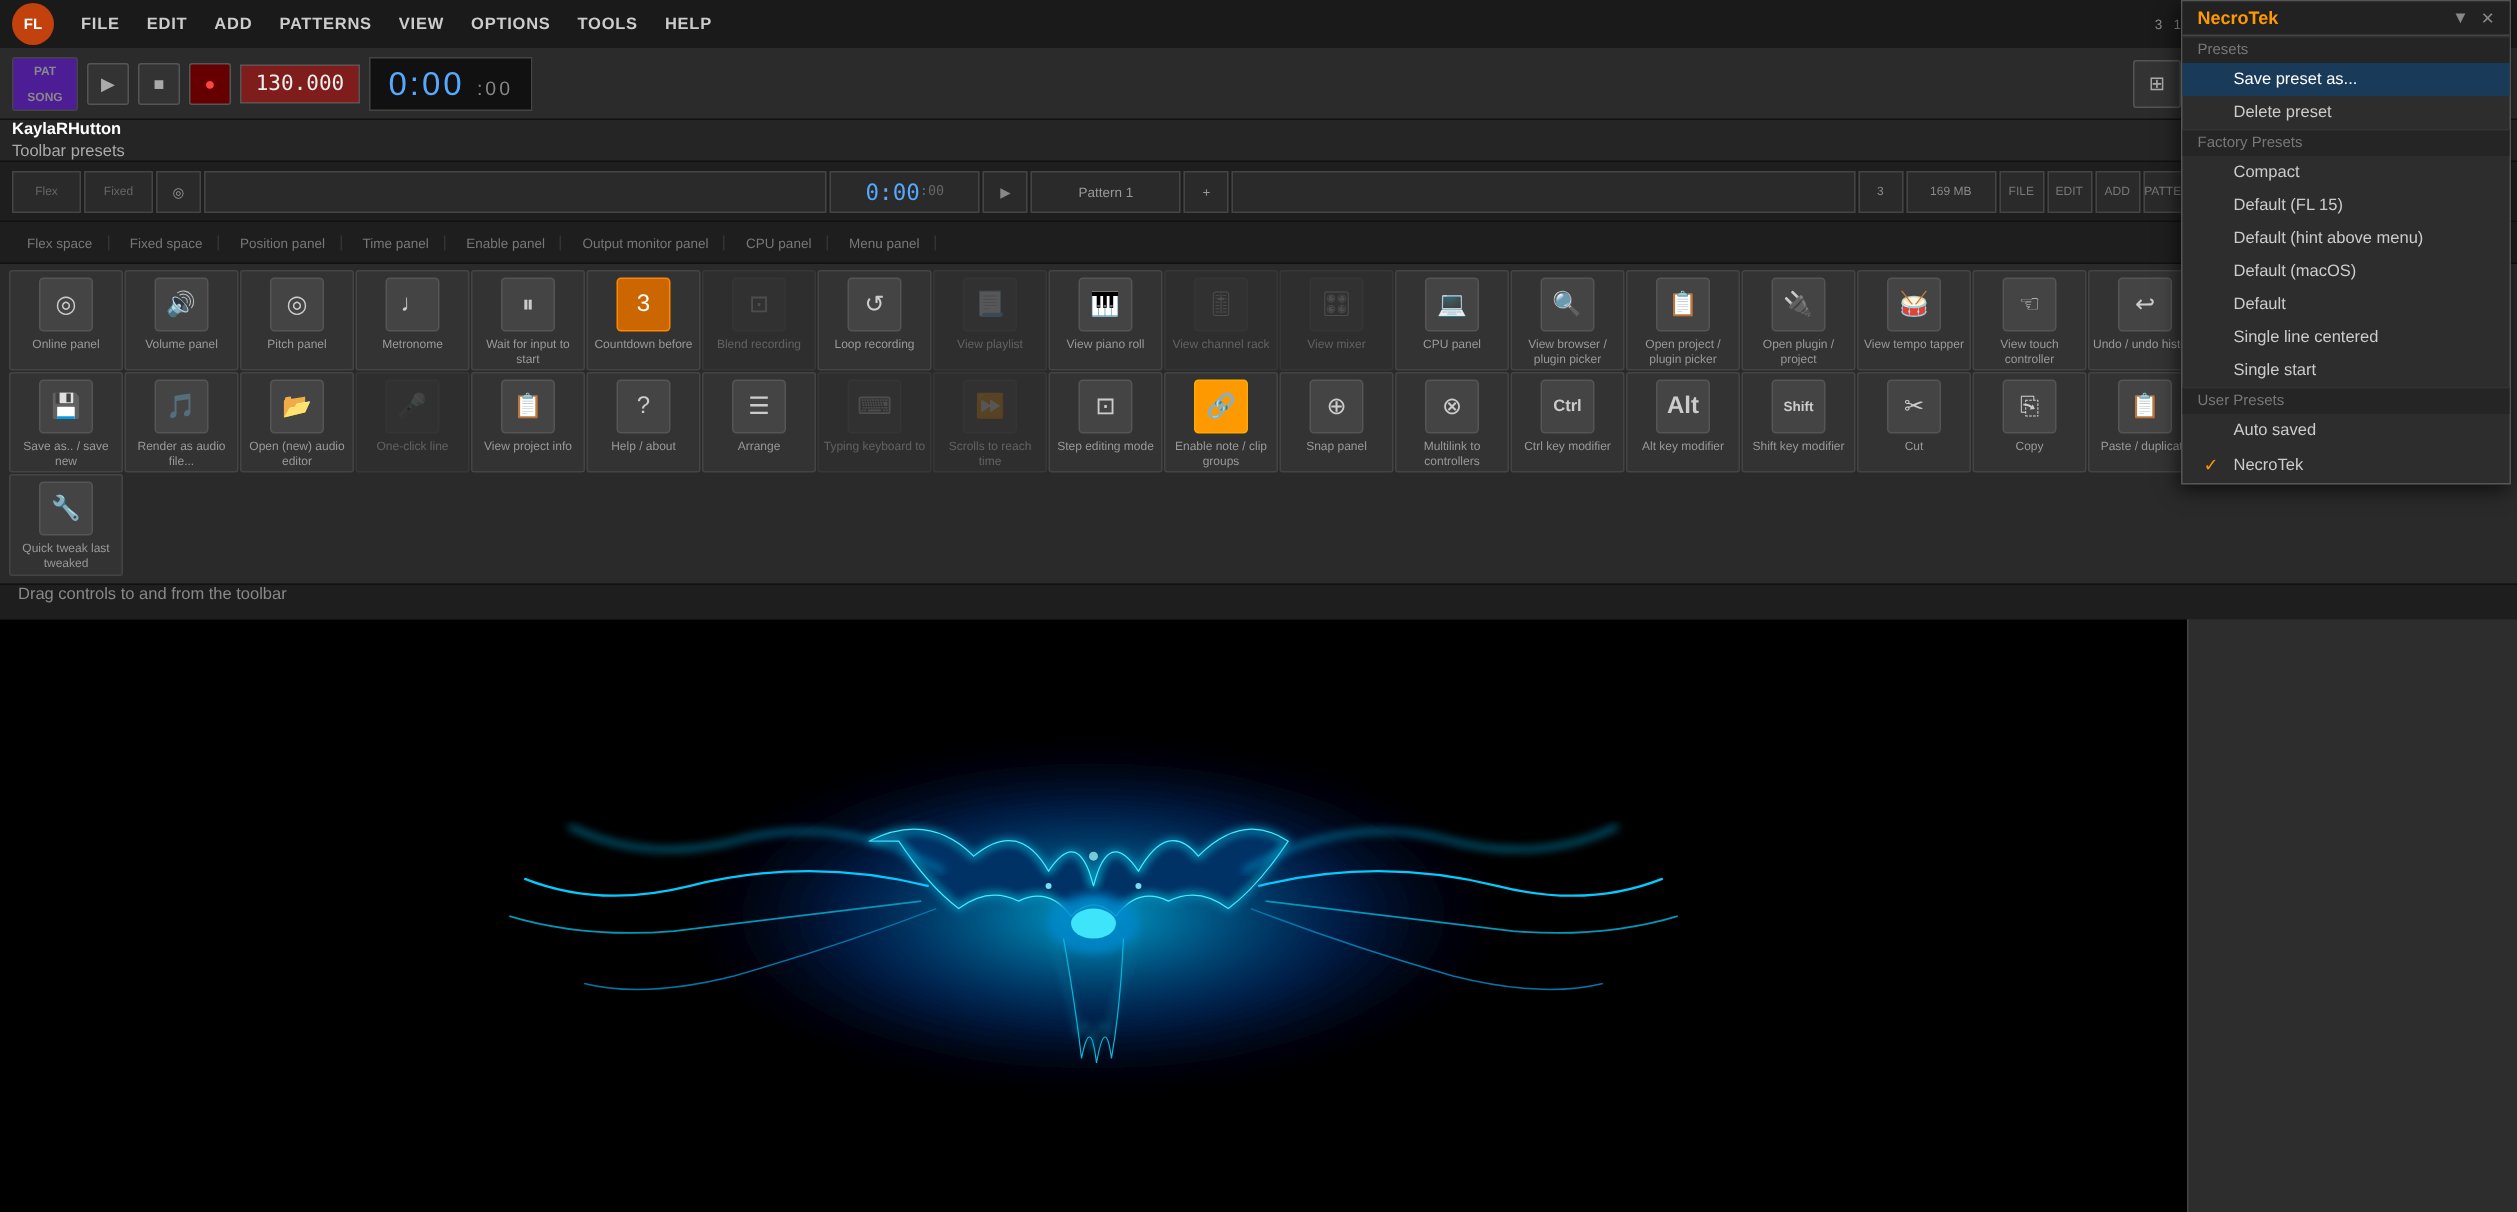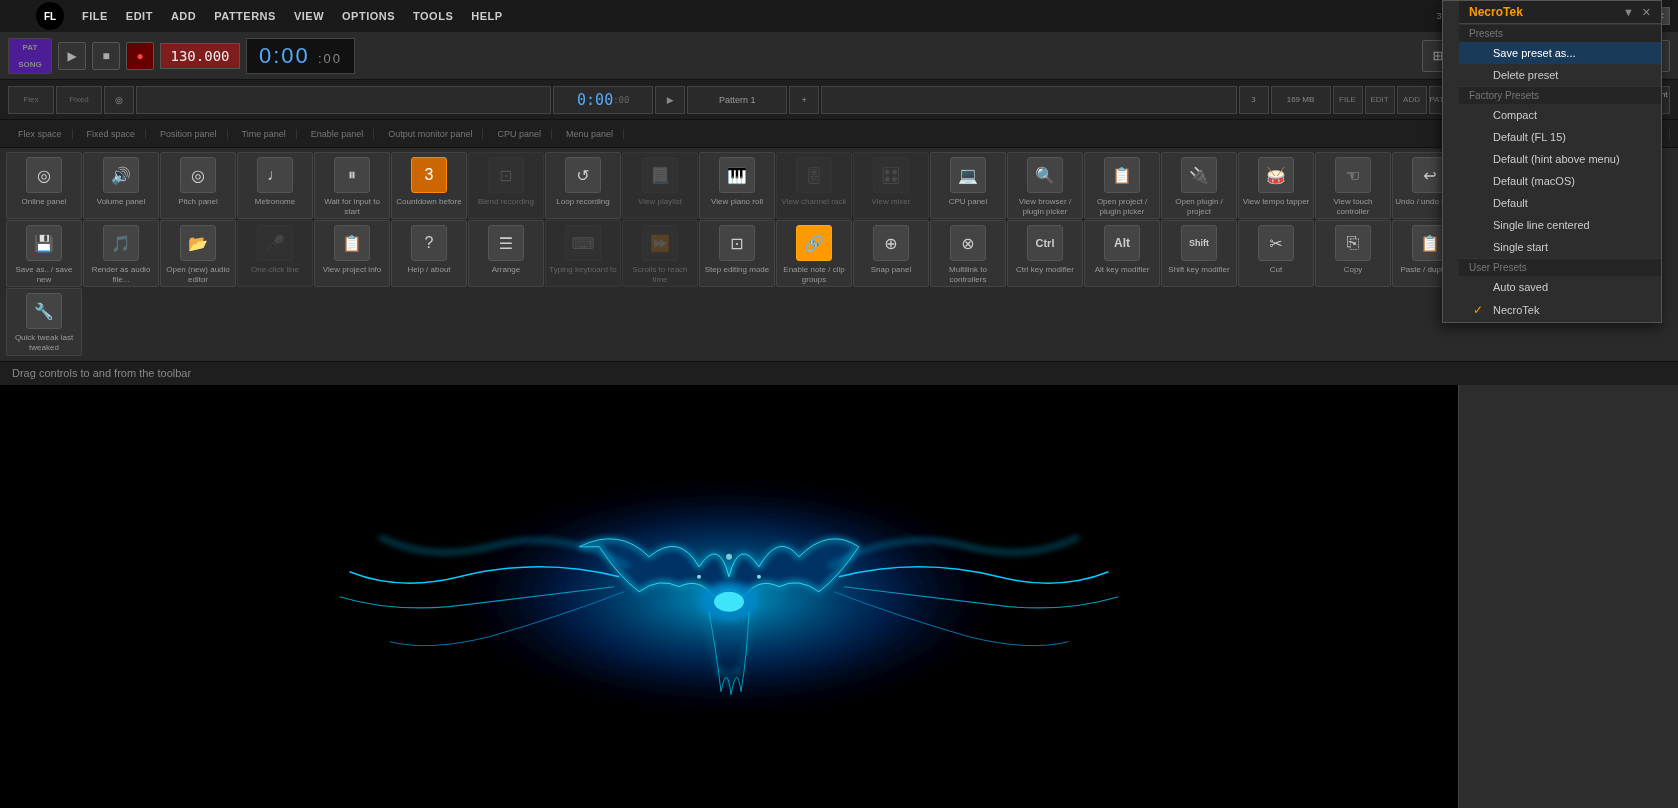--- a/index.html
+++ b/index.html
@@ -19,30 +19,29 @@
       background: #1a1a1a;
       height: 32px;
       display: flex;
       align-items: center;
       padding: 0 8px;
       gap: 2px;
     }
     .top-menu-bar .logo {
       width: 28px;
       height: 28px;
-      background: #000000;
+      background: #c2410c;
       border-radius: 50%;
       display: flex;
       align-items: center;
       justify-content: center;
       color: #fff;
       font-weight: bold;
       font-size: 10px;
       margin-right: 8px;
-      margin-left: 28px;
     }
     .top-menu-bar .menu-item {
       color: #ccc;
       padding: 4px 8px;
       font-size: 11px;
       font-weight: bold;
       cursor: pointer;
       text-transform: uppercase;
       letter-spacing: 0.5px;
     }
@@ -231,38 +230,37 @@
       padding: 0 10px;
       border-right: 1px solid #333;
       white-space: nowrap;
     }
 
     
     .status-bar {
       background: #1e1e1e;
       height: 24px;
       display: flex;
-      align-items: center;
+      align-items: flex-start;
       padding: 0 12px;
       color: #888;
       font-size: 11px;
       border-top: 1px solid #111;
     }
 
     
     .dropdown-container {
       position: absolute;
-      right: 16px;
+      right: 4px;
       top: 0;
       width: 220px;
       background: #2d2d2d;
       border: 1px solid #555;
       box-shadow: -2px 4px 12px rgba(0,0,0,0.6);
       z-index: 1000;
-      padding-left: 16px;
     }
     .dropdown-header {
       background: #222;
       padding: 4px 10px;
       display: flex;
       align-items: center;
       justify-content: space-between;
       border-bottom: 1px solid #444;
     }
     .dropdown-header .title { color: #f90; font-weight: bold; font-size: 12px; }
@@ -392,20 +390,28 @@
       <div class="toolbar-icon">⊞</div>
       <div class="toolbar-icon">📊</div>
       <div class="toolbar-icon">≡</div>
       <div class="toolbar-icon">⊟</div>
       <div class="toolbar-icon active">⊠</div>
       <div class="toolbar-icon">→</div>
       <div class="toolbar-icon">🎤</div>
     </div>
   </div>
 
+  <div class="preset-bar">
+    <div style="display:flex;flex-direction:column;line-height:1.3;">
+      <span class="user-name">KaylaRHutton</span>
+      <span class="preset-name">Toolbar presets</span>
+    </div>
+    <div class="spacer"></div>
+    <div class="delete-btn">🗑</div>
+  </div>
 
   <div class="mini-toolbar-row">
     <div class="mini-item" style="width:46px;font-size:8px;color:#666;">Flex</div>
     <div class="mini-item" style="width:46px;font-size:8px;color:#666;">Fixed</div>
     <div class="mini-item" style="width:30px;">◎</div>
     <div class="mini-item tpb-spacer"></div>
     <div class="mini-item" style="font-size:15px;color:#5af;width:100px;font-family:monospace;">0:00<span style="font-size:9px;color:#666;">:00</span></div>
     <div class="mini-item" style="width:20px;color:#888;">▶</div>
     <div class="mini-item" style="width:100px;">Pattern 1</div>
     <div class="mini-item" style="width:20px;">+</div>
@@ -602,21 +608,21 @@
         <div class="icon">⊗</div>
         <span class="label">Multilink to controllers</span>
       </div>
 
       <div class="ctrl-btn">
         <div class="icon" style="font-size:11px;font-weight:bold;">Ctrl</div>
         <span class="label">Ctrl key modifier</span>
       </div>
 
       <div class="ctrl-btn">
-        <div class="icon" style="font-size:12px;font-weight:bold;">Alt</div>
+        <div class="icon" style="font-size:16px;font-weight:bold;">Alt</div>
         <span class="label">Alt key modifier</span>
       </div>
 
       <div class="ctrl-btn">
         <div class="icon" style="font-size:9px;font-weight:bold;">Shift</div>
         <span class="label">Shift key modifier</span>
       </div>
 
       <div class="ctrl-btn">
         <div class="icon">✂</div>

